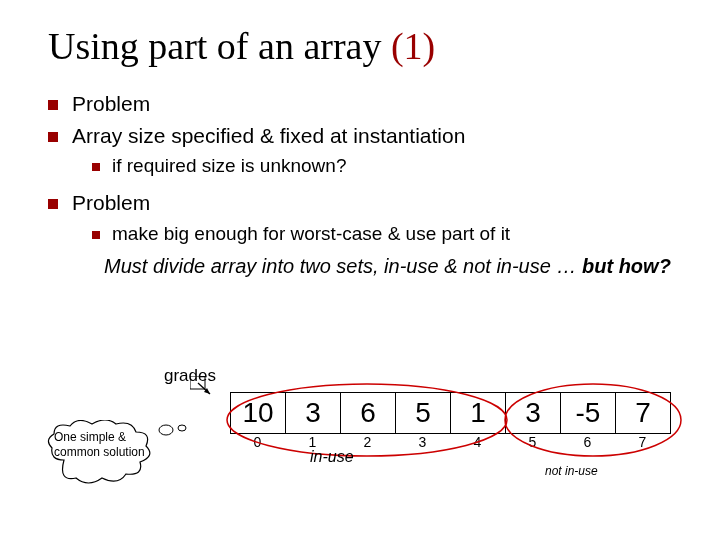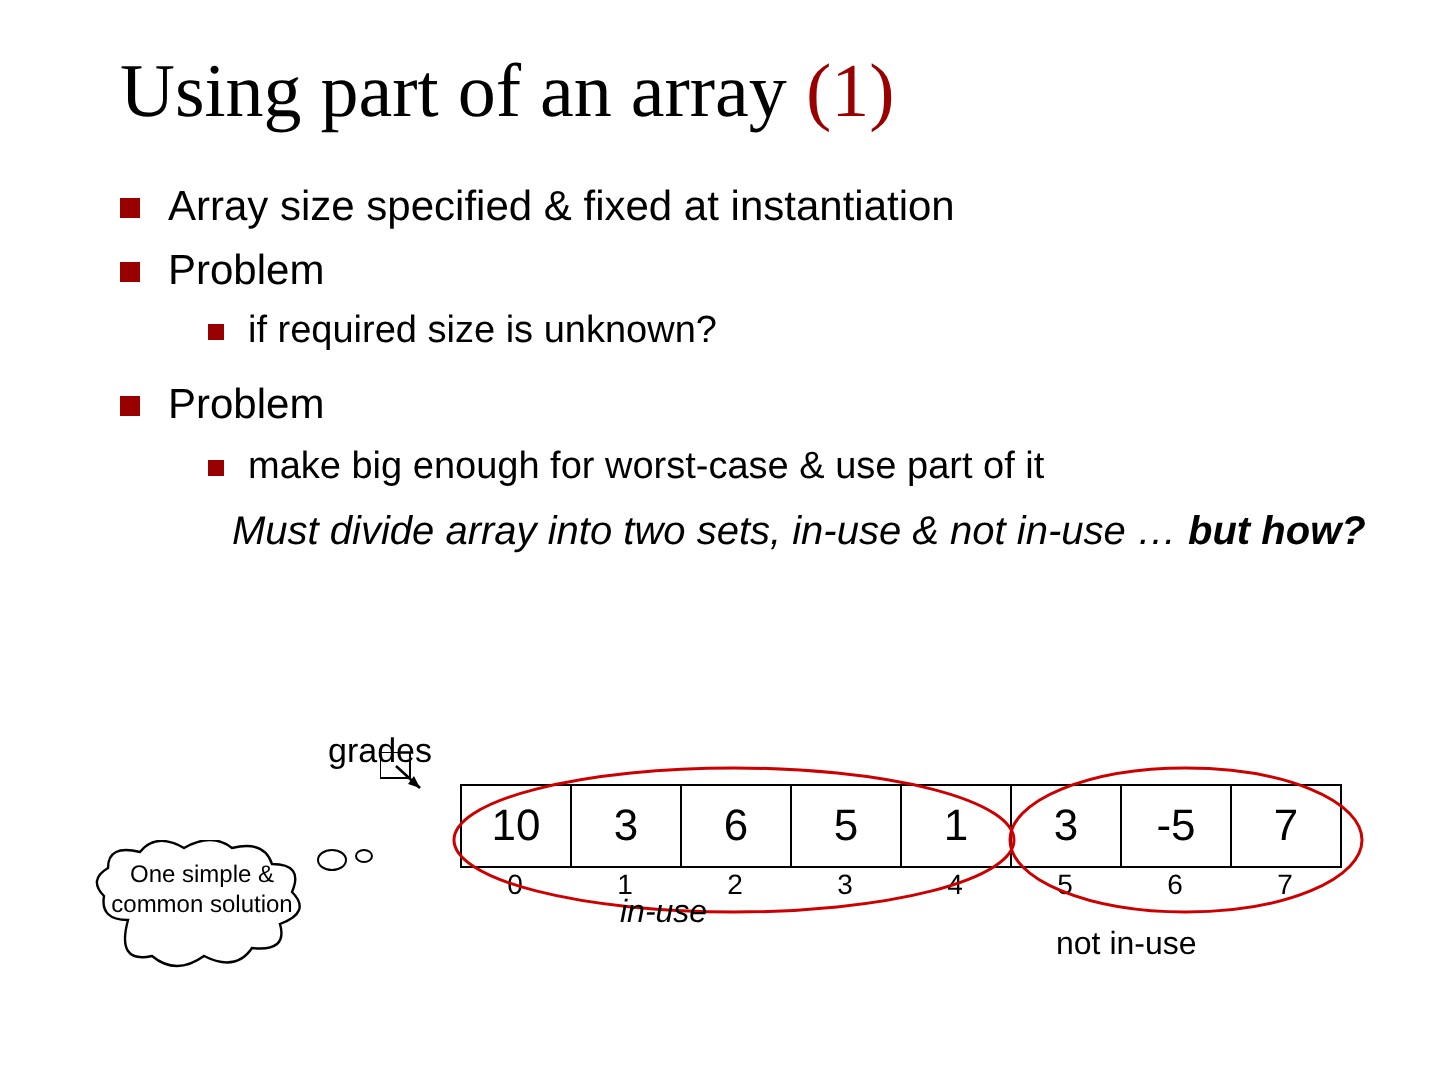--- a/index.html
+++ b/index.html
@@ -1,49 +1,49 @@
 <!DOCTYPE html>
 <html><head>
 <meta charset="utf-8">
 <style>
 html,body{margin:0;padding:0}
 body{width:720px;height:540px;background:#fff;font-family:Verdana,Geneva,sans-serif;color:#000;position:relative;overflow:hidden}
-.slide{padding:24px 36px 0 60px}
+.slide{padding:24px 36px 0 48px}
 h1{font-family:"Times New Roman",Georgia,serif;font-weight:400;font-size:38px;margin:0 0 20px}
 h1 .part2{color:#990000}
 ul.top{list-style:none;padding:0;margin:0;font-size:21px;line-height:1.5}
 ul.top>li::before{content:"";display:inline-block;width:10px;height:10px;background:#990000;margin-right:14px;vertical-align:1px}
 ul.sub{list-style:none;padding:0;margin:4px 0 10px 44px;font-size:19px}
 ul.sub>li::before{content:"";display:inline-block;width:8px;height:8px;background:#990000;margin-right:12px;vertical-align:1px}
 .note{font-style:italic;font-size:20px;margin-left:56px;margin-top:2px}
 .note .b{font-style:italic;font-weight:700}
 .grades-lbl{position:absolute;left:164px;top:366px;font-size:17px}
 .arrow{position:absolute;left:190px;top:376px;width:22px;height:22px}
 .table{position:absolute;left:230px;top:392px;border-collapse:collapse}
-.table td{border:1.5px solid #000;width:52px;height:38px;text-align:center;font-size:22px;font-family:Verdana,sans-serif}
+.table td{border:1.5px solid #000;width:52px;height:38px;text-align:center;font-size:28px;font-family:Verdana,sans-serif}
 .idxrow{position:absolute;left:230px;top:434px;display:flex}
 .idxrow span{width:55px;text-align:center;font-size:14px}
 .lbl-inuse{position:absolute;left:310px;top:448px;font-style:italic;font-size:16px}
-.lbl-notinuse{position:absolute;left:528px;top:464px;font-size:16px}
+.lbl-notinuse{position:absolute;left:545px;top:464px;font-style:italic;font-size:12px}
 .cloud{position:absolute;left:44px;top:420px;width:110px;height:64px}
-.cloud-text{position:absolute;left:54px;top:430px;width:94px;font-size:12px;text-align:center;line-height:1.25}
+.cloud-text{position:absolute;left:54px;top:430px;width:94px;font-size:12px;text-align:left;line-height:1.25}
 .bubbles{position:absolute;left:158px;top:420px}
 svg.ellipse{position:absolute;pointer-events:none}
 </style>
 </head>
 <body>
 
 <div class="slide">
   <h1>
     <span>Using part of an array </span><span class="part2">(1)</span>
   </h1>
 
   <ul class="top">
+    <li>Problem</li>
     <li>Array size specified &amp; fixed at instantiation</li>
-    <li>Problem</li>
   </ul>
   <ul class="sub">
     <li>if required size is unknown?</li>
   </ul>
   <ul class="top">
     <li>Problem</li>
   </ul>
   <ul class="sub">
     <li>make big enough for worst-case &amp; use part of it</li>
   </ul>

